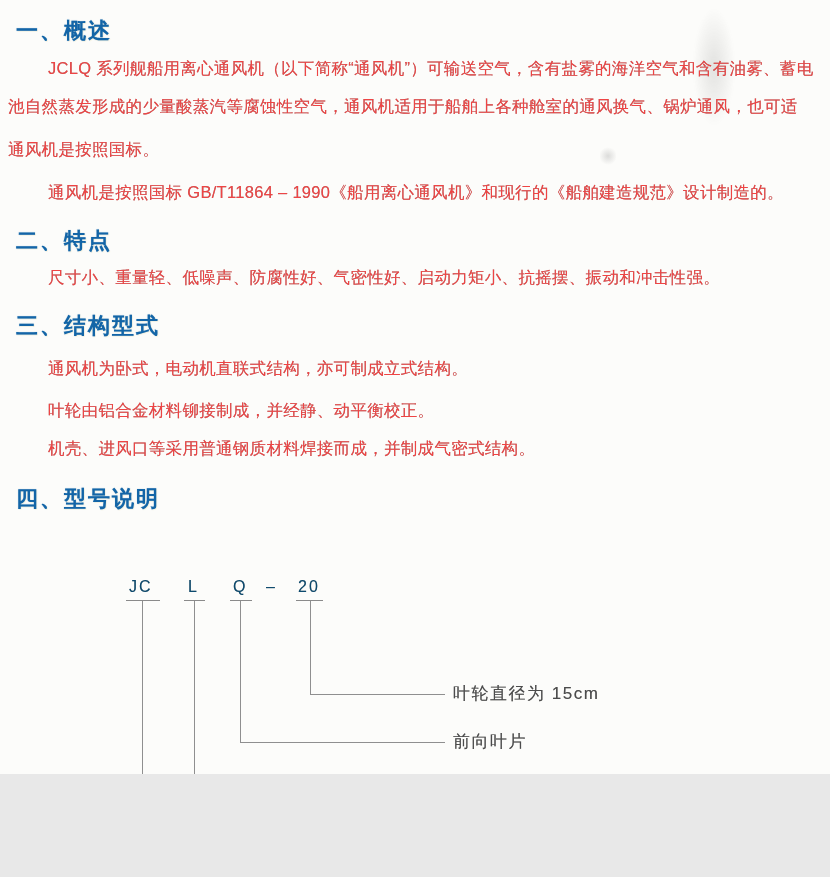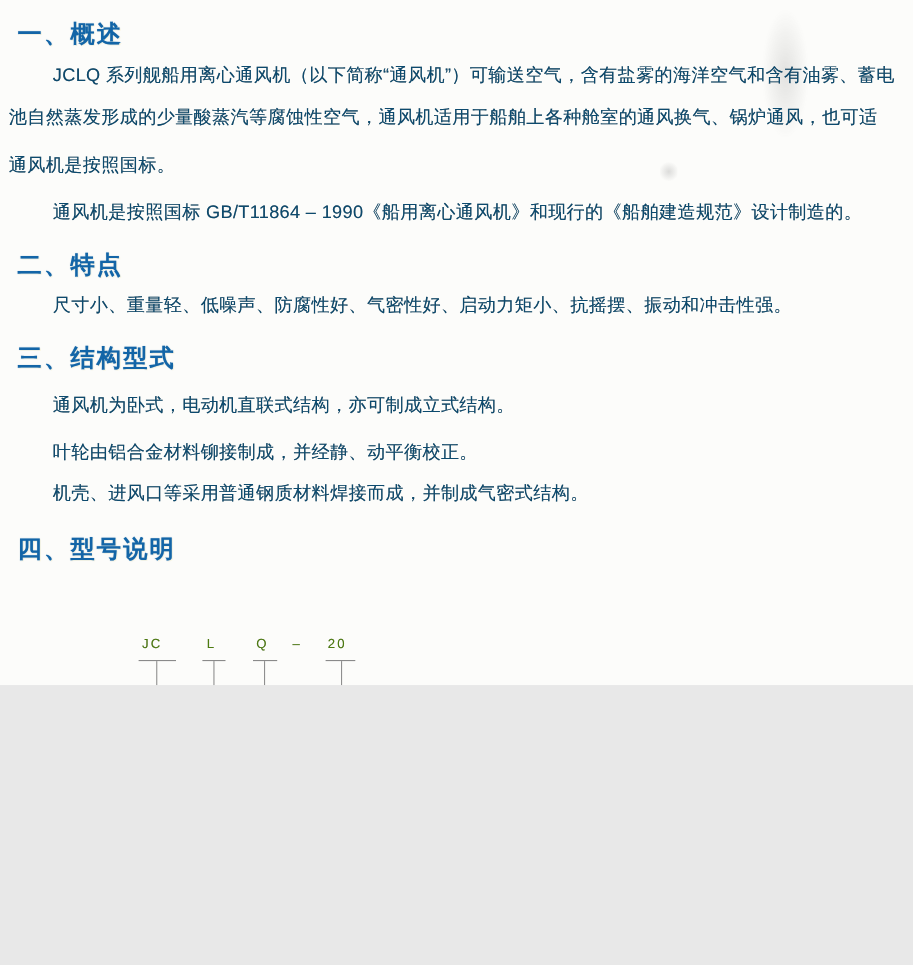--- a/index.html
+++ b/index.html
@@ -1,40 +1,40 @@
 <!DOCTYPE html>
 <html><head>
 <meta charset="utf-8">
 <style>
   html,body{margin:0;padding:0;background:#e8e8e8;}
   .page{
     position:relative;
-    width:830px;height:623px;
+    width:830px;height:774px;
     margin:0 auto;
     background:#fcfcfa;
     font-family:"Liberation Sans","DejaVu Sans",sans-serif;
     overflow:hidden;
   }
   .hd{
     position:absolute;left:16px;margin:0;
     font-size:22px;font-weight:700;
     color:#1365a7;letter-spacing:2px;
     text-shadow:0 0 1px rgba(19,101,167,.45), 1px 1px 0 rgba(255,235,150,.18);
     white-space:nowrap;
   }
   .ln{
     position:absolute;left:8px;
-    font-size:16.5px;color:#0c4a6e;
+    font-size:16.5px;color:#ef4444;
     letter-spacing:.3px;white-space:nowrap;
     text-shadow:0 0 .5px rgba(60,60,60,.55);
   }
   .ln.indent{left:48px;}
   .code{
     position:absolute;top:578px;
-    font-size:12px;color:#4d7c0f;letter-spacing:2px;
+    font-size:16px;color:#0c4a6e;letter-spacing:2px;
     text-shadow:0 0 .5px rgba(80,80,80,.5);
   }
   .ul{position:absolute;height:1px;background:#8a8a8a;top:600px;}
   .hline{position:absolute;height:1px;background:#8f8f8f;}
   .vline{position:absolute;width:1px;background:#8f8f8f;}
   .lbl{
     position:absolute;left:453px;
     font-size:17px;color:#4c4c4c;letter-spacing:1.5px;
     white-space:nowrap;
     text-shadow:0 0 .5px rgba(70,70,70,.5);
@@ -84,17 +84,18 @@
   <div class="vline" style="left:142px;top:601px;height:229px"></div>
   <div class="vline" style="left:194px;top:601px;height:184px"></div>
   <div class="vline" style="left:240px;top:601px;height:141px"></div>
   <div class="vline" style="left:310px;top:601px;height:93px"></div>
 
   <div class="hline" style="left:310px;top:694px;width:135px"></div>
   <div class="hline" style="left:240px;top:742px;width:205px"></div>
   <div class="hline" style="left:194px;top:785px;width:251px"></div>
   <div class="hline" style="left:142px;top:830px;width:303px"></div>
 
+  <div class="lbl" style="top:682px">叶轮直径为 15cm</div>
   <div class="lbl" style="top:730px">前向叶片</div>
   <div class="lbl" style="top:784px">离心风机</div>
   <div class="lbl" style="top:820px">舰船用</div>
 
 </div>
 
 </body></html>

